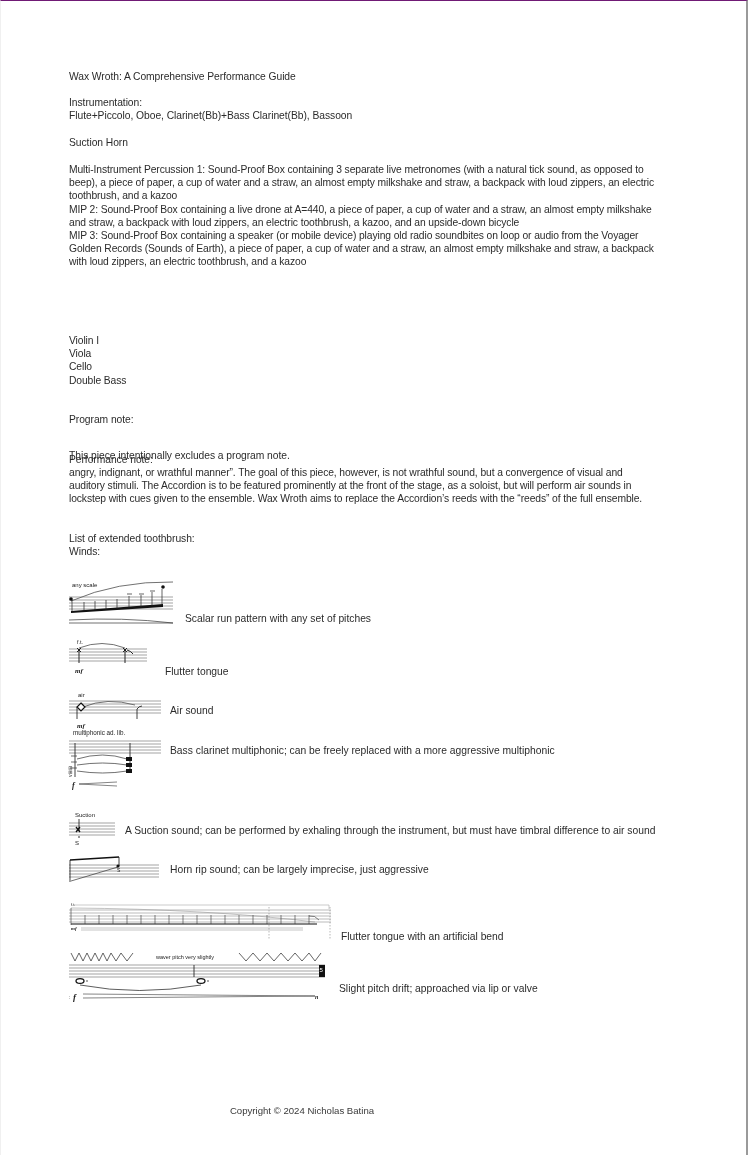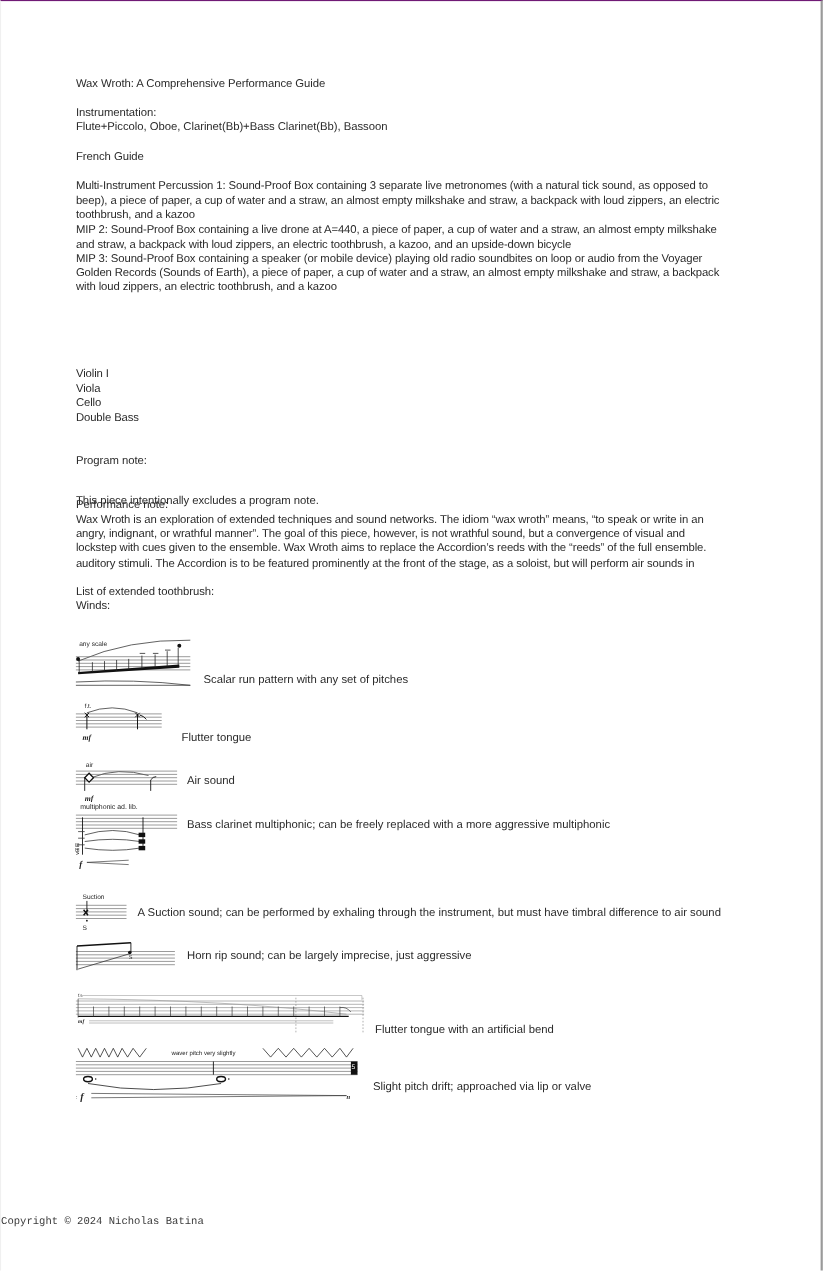--- a/index.html
+++ b/index.html
@@ -5,34 +5,34 @@
   html, body { margin: 0; padding: 0; background: #ffffff; }
   body { width: 750px; height: 1155px; position: relative; overflow: hidden;
          font-family: "Liberation Sans", "DejaVu Sans", sans-serif; color: #2b2b2b; }
   .page { position: absolute; left: 0; top: 0; width: 748px; height: 1155px;
           border-right: 2px solid #9a9a9a; border-left: 1px solid #f0f0f0; border-top: 1px solid #701a75; box-sizing: border-box; }
   .t { position: absolute; left: 68px; font-size: 10.3px; line-height: 13.2px; white-space: nowrap; letter-spacing: -0.05px; }
   .para { position: absolute; left: 68px; width: 620px; font-size: 10.3px; line-height: 13.2px; white-space: normal; letter-spacing: -0.1px; }
   .para div { white-space: nowrap; }
   .fig { position: absolute; }
   .cap { position: absolute; font-size: 10.3px; line-height: 13px; white-space: nowrap; }
-  .footer { position: absolute; left: 0; width: 602px; top: 1104px; text-align: left; font-size: 9.6px; color: #3a3a3a; font-family: Liberation Mono, monospace; }
+  .footer { position: absolute; left: 0; width: 602px; top: 1104px; text-align: center; font-size: 9.6px; color: #3a3a3a; }
   svg text { font-family: "Liberation Sans", sans-serif; fill: #222; }
   svg .dyn { font-family: "Liberation Serif", serif; font-style: italic; font-weight: bold; }
 </style>
 </head>
 <body>
 
 <div class="page">
 
   <div class="t" style="top:69px">Wax Wroth: A Comprehensive Performance Guide</div>
 
   <div class="t" style="top:95px">Instrumentation:</div>
   <div class="t" style="top:108px">Flute+Piccolo, Oboe, Clarinet(Bb)+Bass Clarinet(Bb), Bassoon</div>
-  <div class="t" style="top:135px">French Guide</div>
+  <div class="t" style="top:135px">Suction Horn</div>
 
   <div class="para" style="top:162px">
     <div>Multi-Instrument Percussion 1: Sound-Proof Box containing 3 separate live metronomes (with a natural tick sound, as opposed to</div>
     <div>beep), a piece of paper, a cup of water and a straw, an almost empty milkshake and straw, a backpack with loud zippers, an electric</div>
     <div>toothbrush, and a kazoo</div>
     <div>MIP 2: Sound-Proof Box containing a live drone at A=440, a piece of paper, a cup of water and a straw, an almost empty milkshake</div>
     <div>and straw, a backpack with loud zippers, an electric toothbrush, a kazoo, and an upside-down bicycle</div>
     <div>MIP 3: Sound-Proof Box containing a speaker (or mobile device) playing old radio soundbites on loop or audio from the Voyager</div>
     <div>Golden Records (Sounds of Earth), a piece of paper, a cup of water and a straw, an almost empty milkshake and straw, a backpack</div>
     <div>with loud zippers, an electric toothbrush, and a kazoo</div>
@@ -44,24 +44,23 @@
     <div>Viola</div>
     <div>Cello</div>
     <div>Double Bass</div>
   </div>
 
   <div class="t" style="top:412px">Program note:</div>
   <div class="t" style="top:448px">This piece intentionally excludes a program note.</div>
 
   <div class="t" style="top:452px">Performance note:</div>
   <div class="para" style="top:465px">
-    <div>Wax Wroth is an exploration of extended techniques and sound networks. The idiom “wax wroth” means, “to speak or write in an</div>
     <div>angry, indignant, or wrathful manner”. The goal of this piece, however, is not wrathful sound, but a convergence of visual and</div>
+    <div>auditory stimuli. The Accordion is to be featured prominently at the front of the stage, as a soloist, but will perform air sounds in</div>
     <div>lockstep with cues given to the ensemble. Wax Wroth aims to replace the Accordion’s reeds with the “reeds” of the full ensemble.</div>
-    <div>auditory stimuli. The Accordion is to be featured prominently at the front of the stage, as a soloist, but will perform air sounds in</div>
   </div>
 
   <div class="t" style="top:531px">List of extended toothbrush:</div>
   <div class="t" style="top:544px">Winds:</div>
 
   <svg class="fig" style="left:66px;top:578px" width="110" height="48">
     <text x="5" y="8" font-size="6">any scale</text>
     <path d="M4 22 Q50 2 106 3" stroke="#333" stroke-width="0.7" fill="none"></path>
     <g stroke="#666" stroke-width="0.6">
       <line x1="2" y1="18" x2="106" y2="18"></line>

